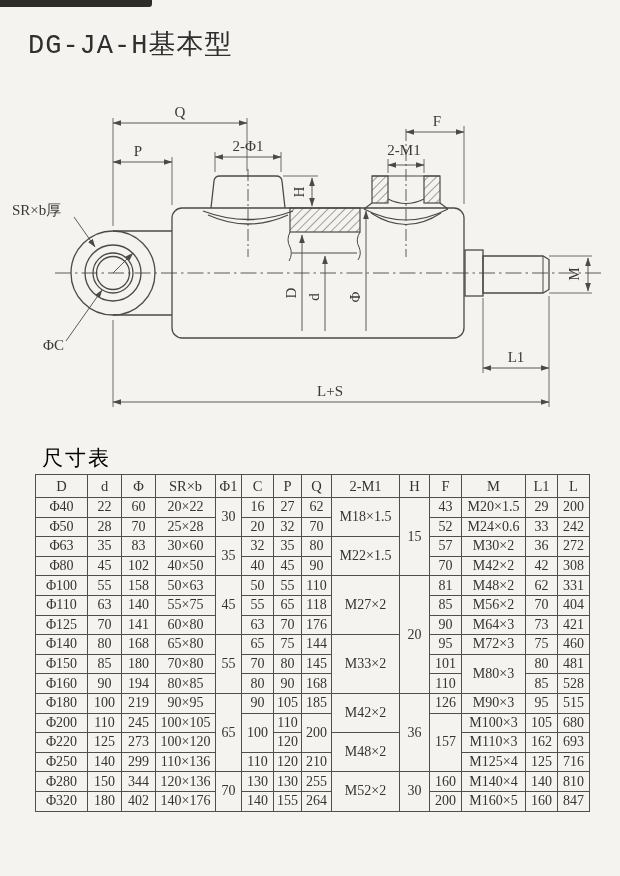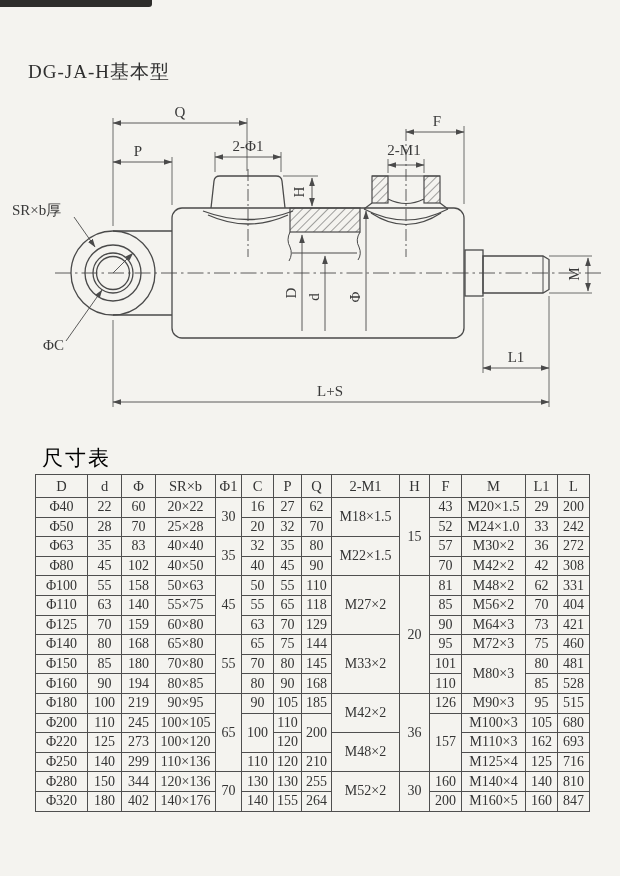--- a/index.html
+++ b/index.html
@@ -15,23 +15,22 @@
     color:var(--ink);
     position:relative;
     overflow:hidden;
   }
   .scan-strip{
     position:absolute;left:0;top:0;width:152px;height:7px;
     background:#2e2d2b;border-radius:0 0 3px 0;
   }
   .doc-title{
     position:absolute;left:28px;top:26px;
-    font-size:19px;letter-spacing:1px;color:#2f2f2f;
-    font-family:Liberation Serif, serif;
-    margin-top:33px;
+    font-size:27px;letter-spacing:1px;color:#2f2f2f;
+    font-family:Liberation Mono, monospace;
   }
   .drawing{
     position:absolute;left:0;top:95px;width:620px;height:345px;
   }
   .drawing text{
     font-family:"Liberation Serif","DejaVu Serif",serif;
     fill:#3a3a3a;font-size:15px;
   }
   .table-title{
     position:absolute;left:42px;top:444px;
@@ -226,29 +225,29 @@
       </tr>
       <tr>
         <td>Φ50</td>
         <td>28</td>
         <td>70</td>
         <td>25×28</td>
         <td>20</td>
         <td>32</td>
         <td>70</td>
         <td>52</td>
-        <td>M24×1.0</td>
+        <td>M24×0.6</td>
         <td>33</td>
         <td>242</td>
       </tr>
       <tr>
         <td>Φ63</td>
         <td>35</td>
         <td>83</td>
-        <td>40×40</td>
+        <td>30×60</td>
         <td rowspan="2">35</td>
         <td>32</td>
         <td>35</td>
         <td>80</td>
         <td rowspan="2">M22×1.5</td>
         <td>57</td>
         <td>M30×2</td>
         <td>36</td>
         <td>272</td>
       </tr>
@@ -290,25 +289,25 @@
         <td>65</td>
         <td>118</td>
         <td>85</td>
         <td>M56×2</td>
         <td>70</td>
         <td>404</td>
       </tr>
       <tr>
         <td>Φ125</td>
         <td>70</td>
-        <td>159</td>
+        <td>141</td>
         <td>60×80</td>
         <td>63</td>
         <td>70</td>
-        <td>129</td>
+        <td>176</td>
         <td>90</td>
         <td>M64×3</td>
         <td>73</td>
         <td>421</td>
       </tr>
       <tr>
         <td>Φ140</td>
         <td>80</td>
         <td>168</td>
         <td>65×80</td>

